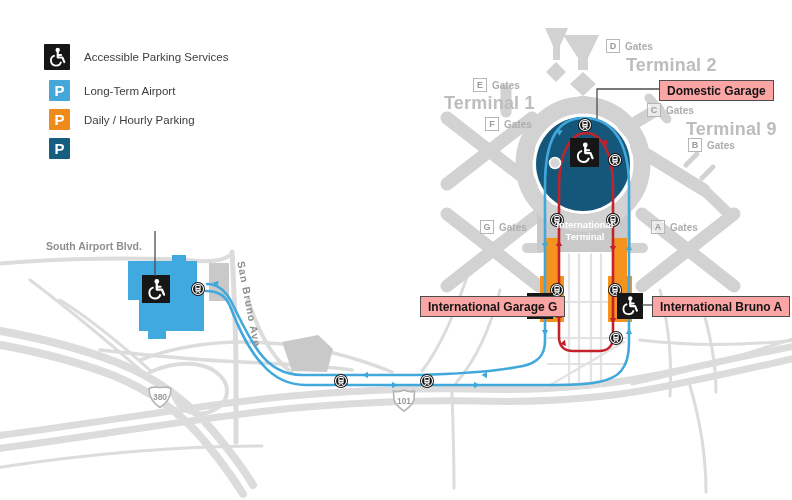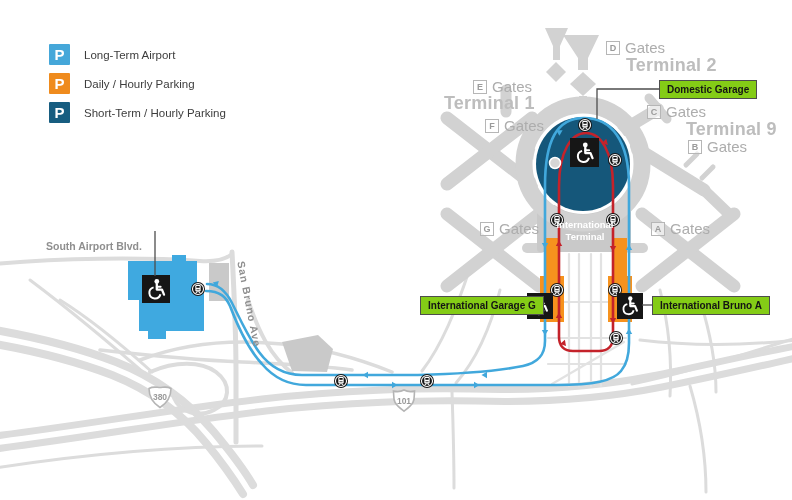--- a/index.html
+++ b/index.html
@@ -1,24 +1,24 @@
 <!DOCTYPE html>
 <html><head>
 <meta charset="utf-8">
 <style>
   html,body{margin:0;padding:0;background:#fff;}
   .stage{position:relative;width:792px;height:500px;background:#fff;overflow:hidden;
          font-family:"Liberation Sans",sans-serif;}
   .stage svg.map{position:absolute;left:0;top:0;z-index:1;}
-  .callout{position:absolute;z-index:6;background:#84cc16;border:1.4px solid #4d4d4d;
-           font-size:10px;font-weight:bold;color:#141414;padding:2.5px 7px;white-space:nowrap;line-height:1.2;}
+  .callout{position:absolute;z-index:6;background:#fca5a5;border:1.4px solid #4d4d4d;
+           font-size:12px;font-weight:bold;color:#141414;padding:2.5px 7px;white-space:nowrap;line-height:1.2;}
   .gate{position:absolute;z-index:4;display:flex;align-items:center;gap:5px;}
   .gate .gbox{width:12px;height:12px;border:1.5px solid #b6b6b6;color:#9b9b9b;font-size:9px;font-weight:bold;
               display:flex;align-items:center;justify-content:center;background:rgba(255,255,255,.55);}
-  .gate .gword{font-size:15px;font-weight:normal;color:#adadad;}
+  .gate .gword{font-size:10px;font-weight:bold;color:#adadad;}
   .tlabel{position:absolute;z-index:4;font-size:18px;font-weight:bold;color:#bdbdbd;letter-spacing:.2px;white-space:nowrap;}
   .street{position:absolute;z-index:4;font-size:10.5px;font-weight:bold;color:#8f8f8f;white-space:nowrap;}
   .street.rot{transform:rotate(79deg);transform-origin:0 0;letter-spacing:1px;}
   .legend{position:absolute;left:44px;top:44px;z-index:7;}
   .lrow{display:flex;align-items:center;margin-bottom:8px;}
   .licon{width:21px;height:21px;border-radius:1px;color:#fff;font-weight:bold;font-size:15px;
          display:flex;align-items:center;justify-content:center;flex:0 0 auto;}
   .licon.acc{width:26px;height:26px;background:#161616;}
   .lrow.first{margin-bottom:10px;}
   .ltext{margin-left:14px;font-size:11.5px;color:#3d3d3d;}
@@ -234,34 +234,41 @@
       <text x="13" y="15.5" text-anchor="middle" font-family="Liberation Sans, sans-serif" font-size="8.5" font-weight="bold" fill="#9a9a9a">380</text>
     </g>
     <g transform="translate(392,389)">
       <path d="M 12,1 C 9,2.6 5,2.9 1.5,2.1 C 1.9,6 1.1,10 3.1,13.5 C 5.1,17 8.2,19.3 12,22.2
                C 15.8,19.3 18.9,17 20.9,13.5 C 22.9,10 22.1,6 22.5,2.1 C 19,2.9 15,2.6 12,1 Z" fill="#fff" stroke="#b5b5b5" stroke-width="1.6"></path>
       <text x="12" y="14.5" text-anchor="middle" font-family="Liberation Sans, sans-serif" font-size="8.5" font-weight="bold" fill="#9a9a9a">101</text>
     </g>
   </svg>
 
   <div class="legend">
+    <div class="lrow first">
+      <span class="licon acc">
+        <svg width="22" height="22" viewBox="0 0 24 24">
+            <use href="#wcg"></use>
+          </svg>
+      </span>
+      <span class="ltext">Accessible Parking Services</span>
+    </div>
     <div class="lrow">
       <span class="pad"></span>
       <span class="licon" style="background:#45a7d9">P</span>
       <span class="ltext">Long-Term Airport</span>
     </div>
     <div class="lrow">
       <span class="pad"></span>
       <span class="licon" style="background:#ef8b1d">P</span>
       <span class="ltext">Daily / Hourly Parking</span>
     </div>
     <div class="lrow">
       <span class="pad"></span>
       <span class="licon" style="background:#175d80">P</span>
-      <span class="ltext">Short-Term / Hourly Parking</span>
     </div>
   </div>
 
   <div class="tlabel" style="left:626px;top:55px">Terminal 2</div>
   <div class="tlabel" style="left:444px;top:93px">Terminal 1</div>
   <div class="tlabel" style="left:686px;top:119px">Terminal 9</div>
 
   <div class="gate" style="left:606px;top:39px">
     <span class="gbox">D</span>
     <span class="gword">Gates</span>

